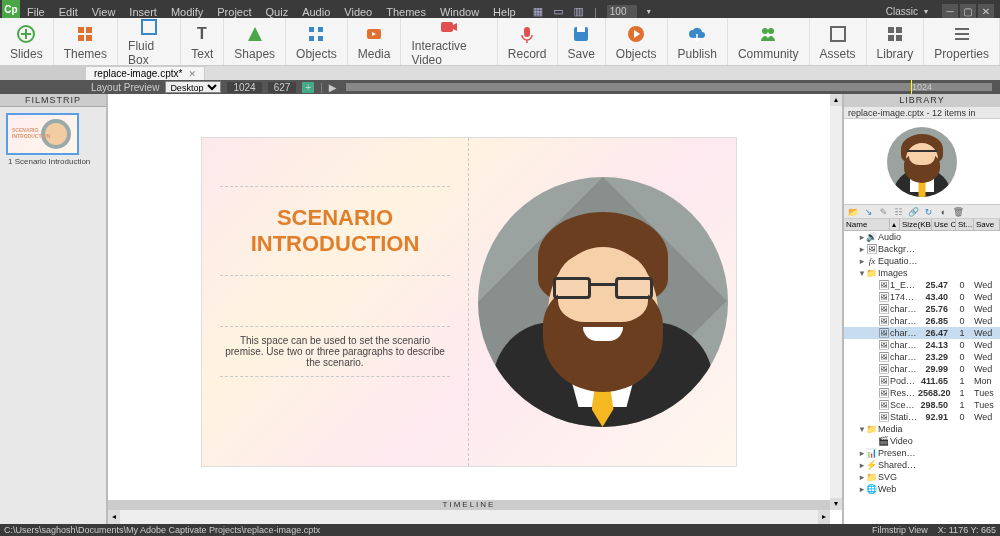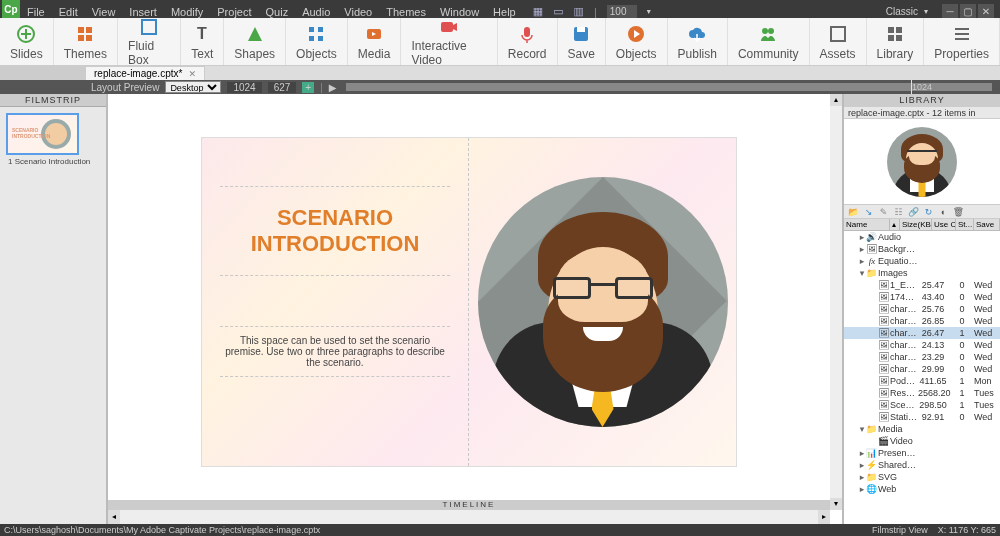--- a/index.html
+++ b/index.html
@@ -97,21 +97,21 @@
 .lib-tools span { width:11px; height:11px; display:inline-flex; align-items:center; justify-content:center; font-size:9px; cursor:pointer;}
 .lib-cols { height:12px; background:#ddd; display:flex; font-size:8px; border-bottom:1px solid #bbb;}
 .lib-cols div { border-right:1px solid #bbb; padding:0 2px; line-height:12px; overflow:hidden; white-space:nowrap;}
 .c-name{flex:1;} .c-size{width:32px;} .c-use{width:24px;} .c-st{width:18px;} .c-date{width:26px;}
 .lib-tree { flex:1; overflow:auto; background:#fff;}
 .tree-row { display:flex; align-items:center; height:12px; font-size:9px; color:#333; padding-left:4px; cursor:pointer;}
 .tree-row.sel { background:#c8dcf0;}
 .tree-row .tw { width:8px; display:inline-block; text-align:center; color:#666;}
 .tree-row .fic { width:12px; display:inline-flex; align-items:center; justify-content:center; font-size:9px;}
 .tree-row .nm { flex:1; overflow:hidden; white-space:nowrap; text-overflow:ellipsis;}
-.tree-row .sz { width:32px; text-align:center; padding-right:2px;}
+.tree-row .sz { width:32px; text-align:right; padding-right:2px;font-weight:bold;}
 .tree-row .uc { width:24px; text-align:center;}
 .tree-row .dt { width:26px; overflow:hidden;}
 .indent1{padding-left:14px;} .indent2{padding-left:26px;}
 
 
 .status { height: 12px; background: #3a3a3a; color: #ccc; display: flex; align-items: center; font-size: 9px; padding: 0 4px;}
 .status .right { margin-left:auto; display:flex; gap:10px;}
 
 svg.ic-svg { width:20px; height:20px; }
 </style>

